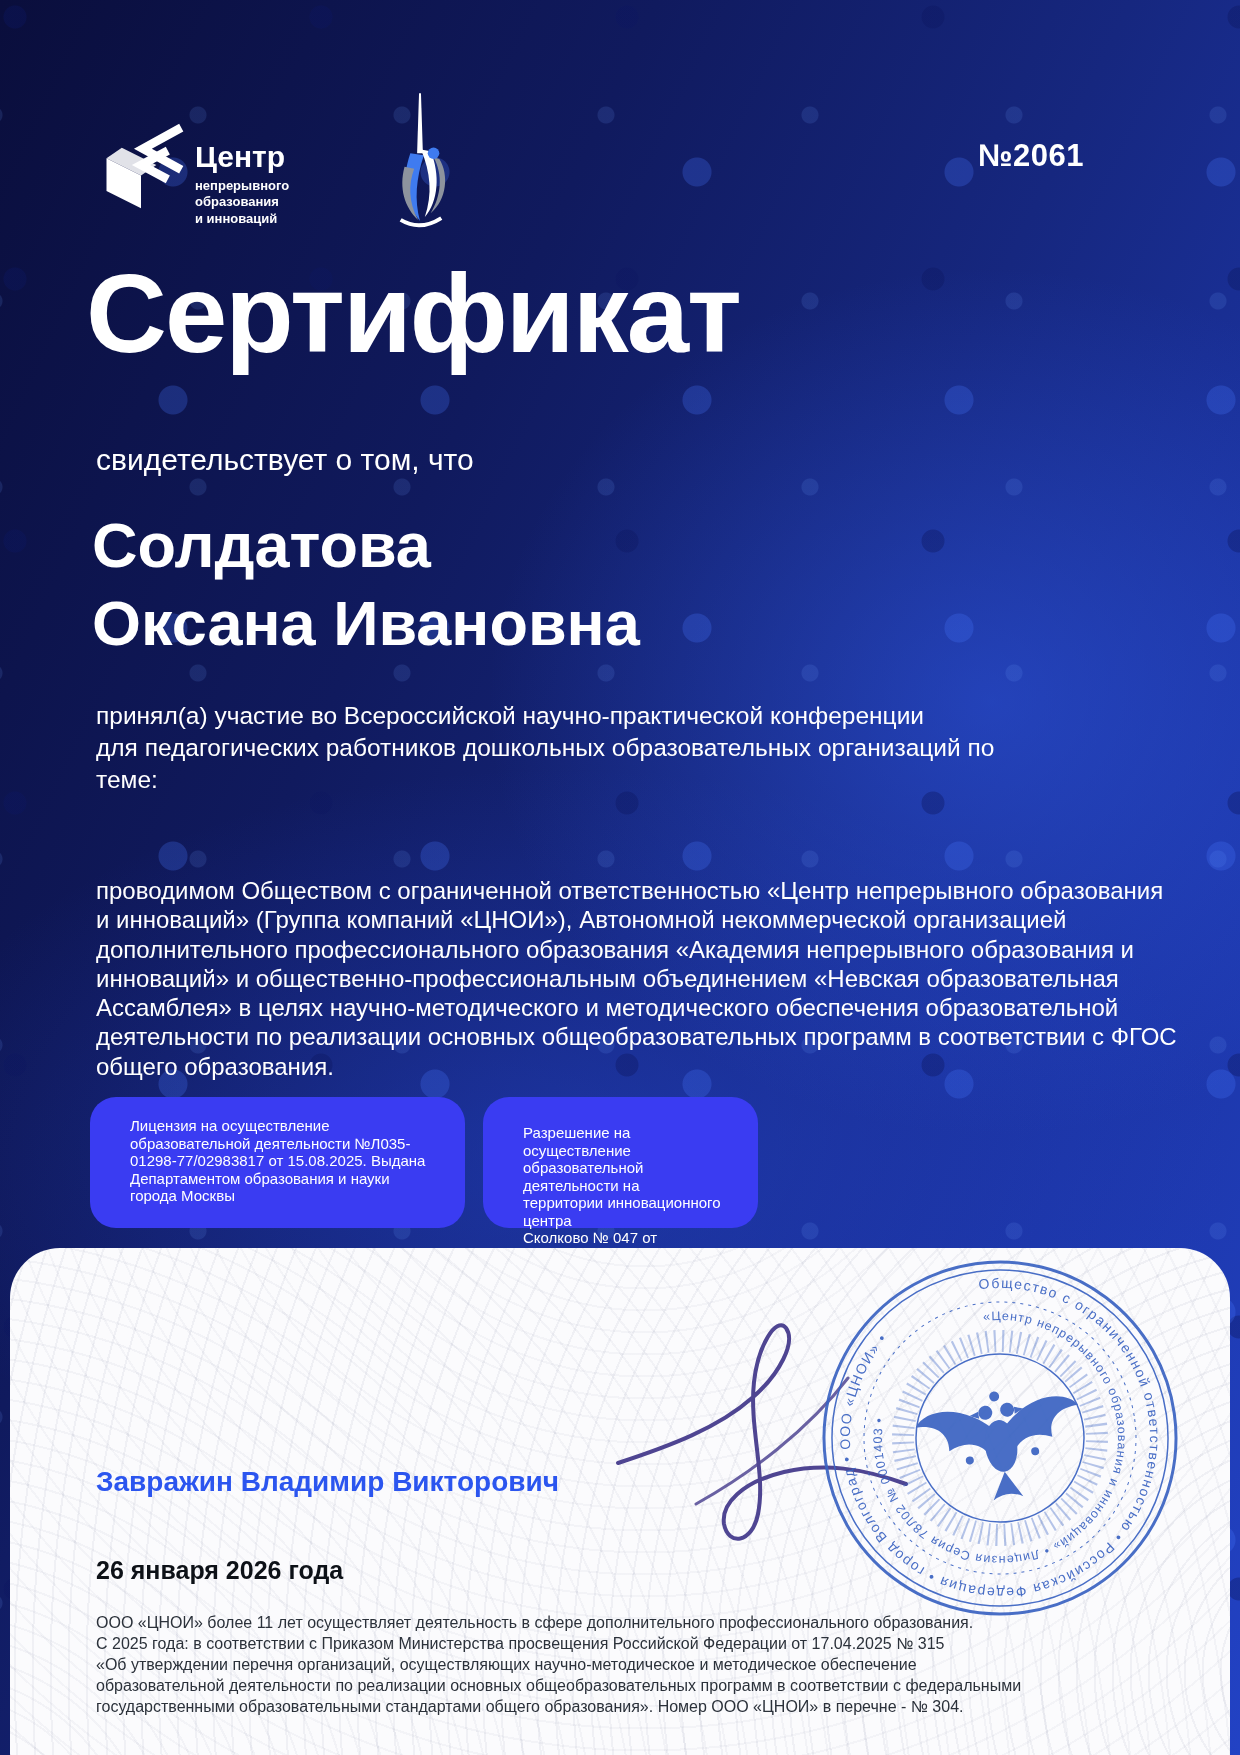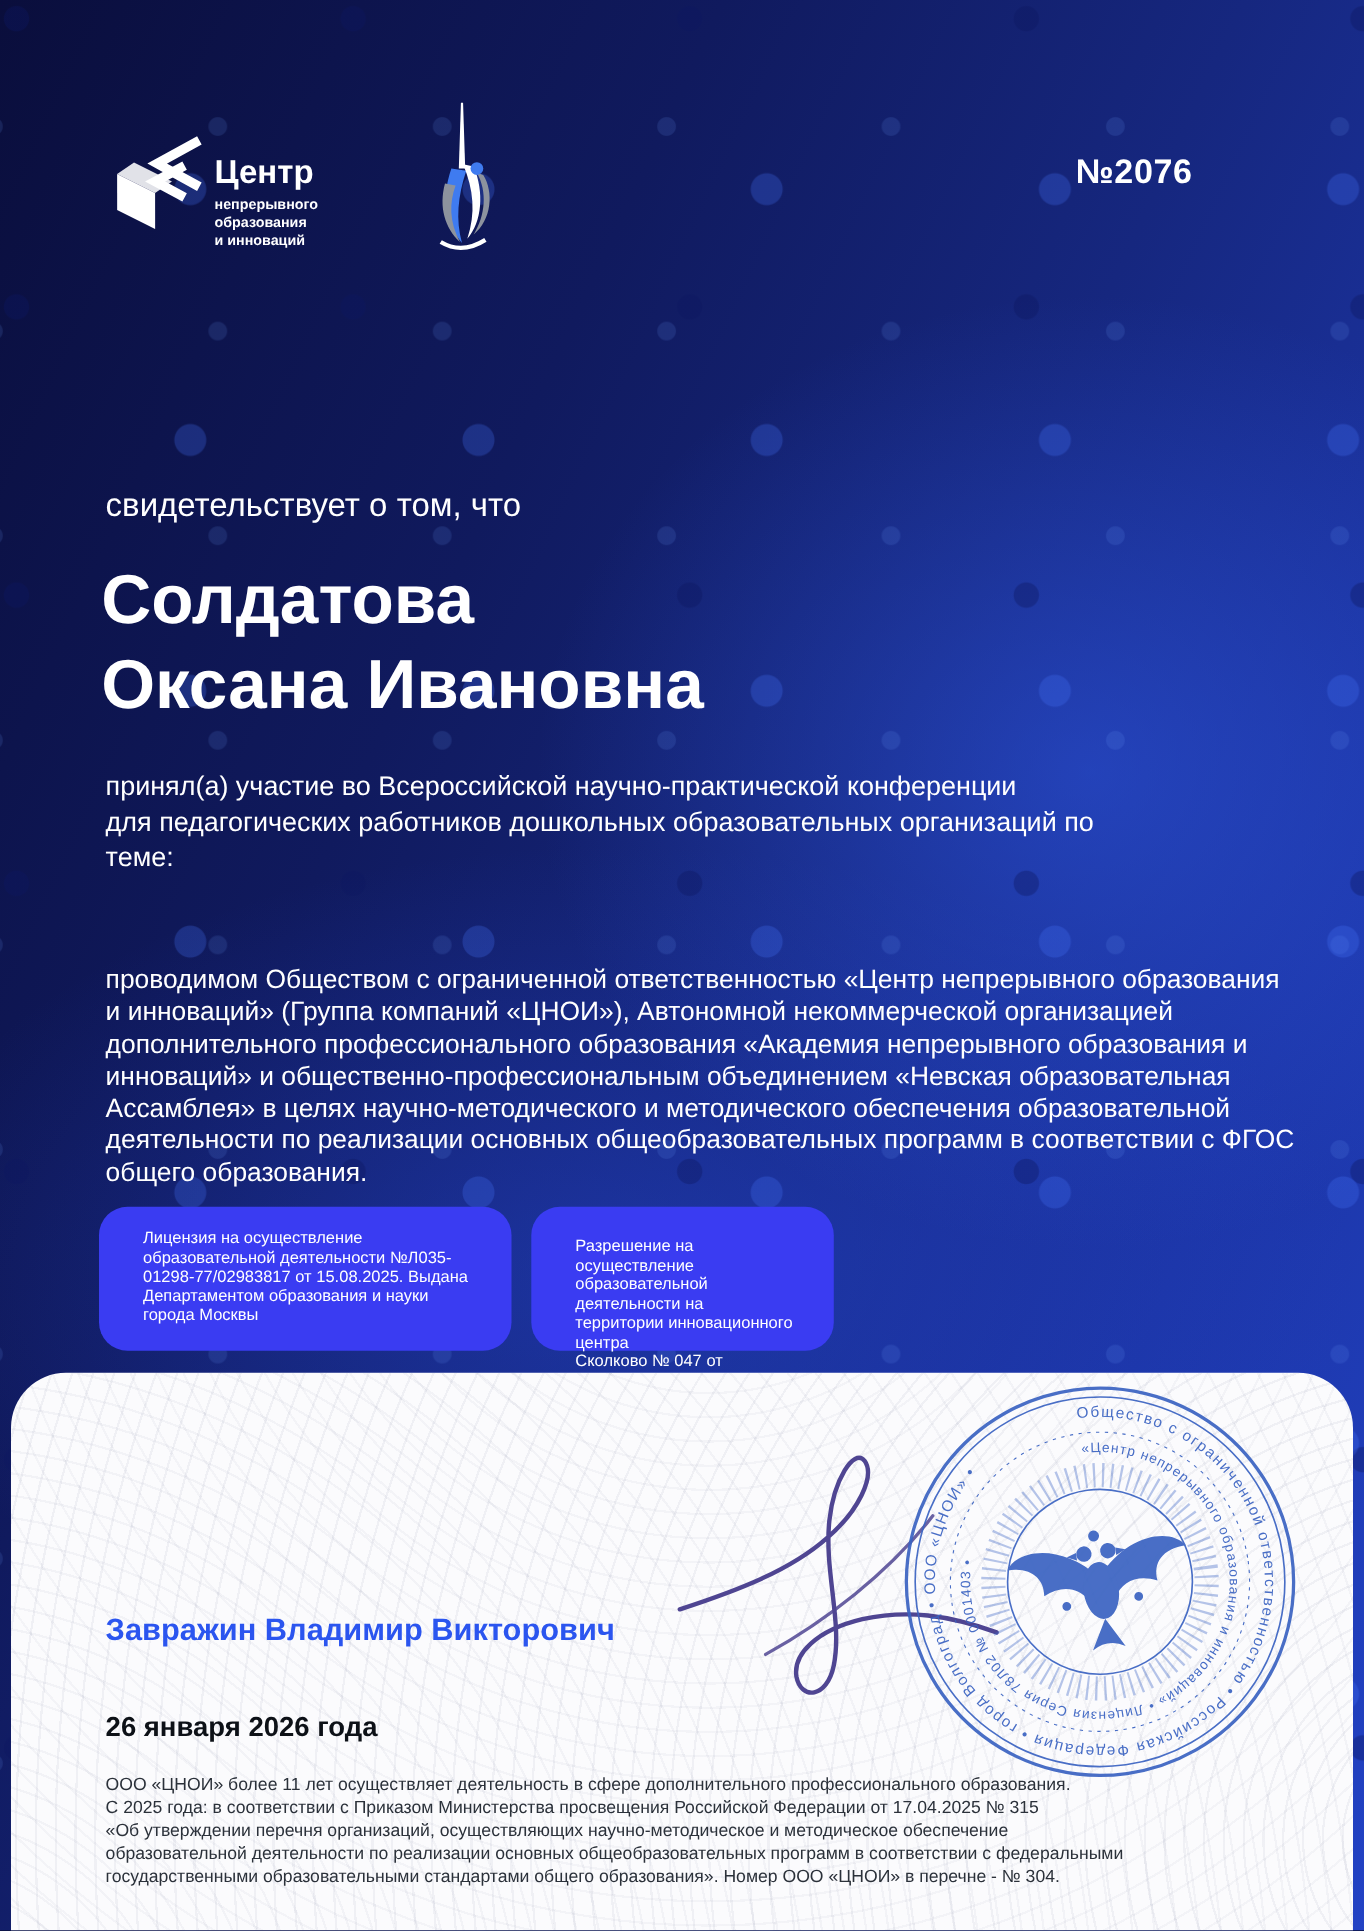--- a/index.html
+++ b/index.html
@@ -91,22 +91,23 @@
           <path d="M20 62 C10 92 14 112 30 132 C24 110 26 88 34 64 Z" fill="#3f7bf0"></path>
           <path d="M31 58 C41 82 43 104 35 128 C49 112 51 84 41 60 Z" fill="#ffffff"></path>
           <path d="M14 76 C8 98 14 118 28 131 C18 112 18 94 24 78 Z" fill="#8d939e"></path>
           <path d="M44 66 C54 84 52 106 41 124 C58 110 60 84 50 68 Z" fill="#8d939e"></path>
           <circle cx="44" cy="62" r="6" fill="#3f7bf0"></circle>
           <path d="M10 131 Q30 143 52 129" fill="none" stroke="#ffffff" stroke-width="4"></path>
         </svg>
       </span>
     </div>
   </div>
-  <div class="abs cert-number">№2076</div>
+  <div class="abs cert-number">№2061</div>
 
+  <div class="abs title">Сертификат</div>
   <div class="abs subtitle">свидетельствует о том, что</div>
   <div class="abs name">Солдатова<br>Оксана Ивановна</div>
   <div class="abs participation">принял(а) участие во Всероссийской научно-практической конференции<br>для педагогических работников дошкольных образовательных организаций по теме:</div>
   <div class="abs bodytext">проводимом Обществом с ограниченной ответственностью «Центр непрерывного образования<br>и инноваций» (Группа компаний «ЦНОИ»), Автономной некоммерческой организацией<br>дополнительного профессионального образования «Академия непрерывного образования и<br>инноваций» и общественно-профессиональным объединением «Невская образовательная<br>Ассамблея» в целях научно-методического и методического обеспечения образовательной<br>деятельности по реализации основных общеобразовательных программ в соответствии с ФГОС<br>общего образования.</div>
 
   <div class="abs boxes">
     <div class="lic-box left">
       <div class="lines">Лицензия на осуществление<br>образовательной деятельности №Л035-<br>01298-77/02983817 от 15.08.2025. Выдана<br>Департаментом образования и науки<br>города Москвы</div>
     </div>
     <div class="lic-box right">

